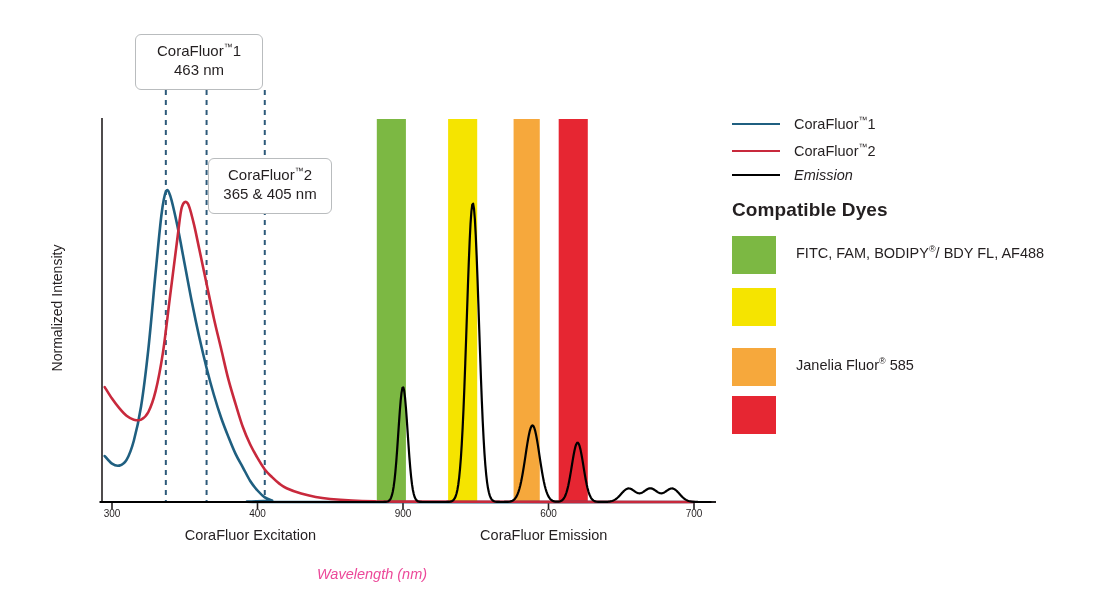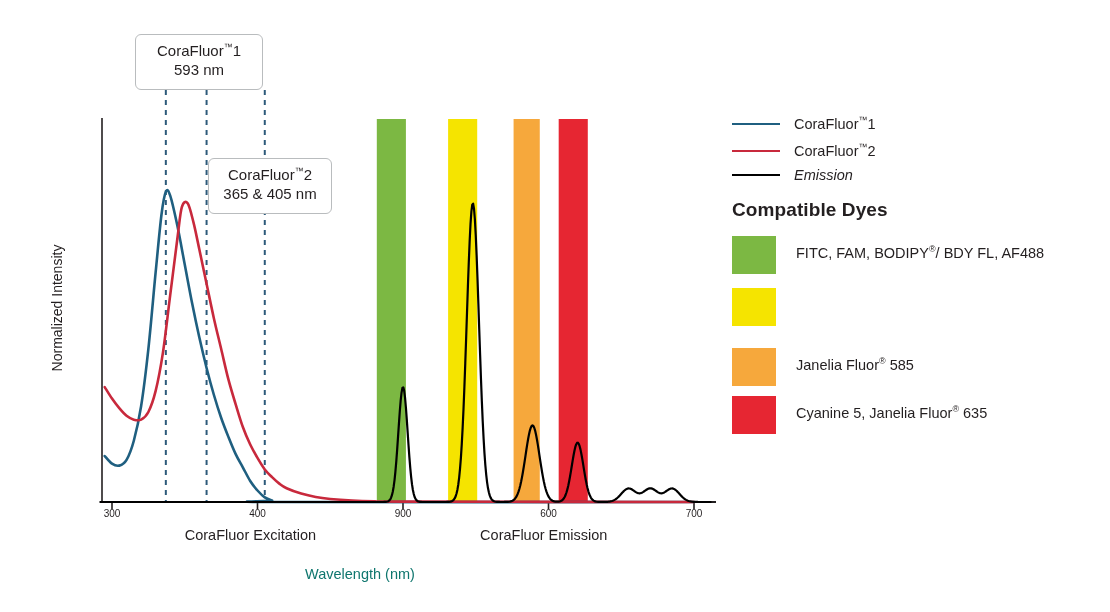--- a/index.html
+++ b/index.html
@@ -81,26 +81,27 @@
   }
   .axis-sublabel {
     position: absolute;
     font-size: 14.5px;
     color: #231f20;
     text-align: center;
     white-space: nowrap;
   }
   #xaxis-title {
     position: absolute;
-    left: 0;
+    left: 12px;
     top: 566px;
     width: 720px;
     text-align: center;
     font-size: 14.5px;
-    color: #0f766e;
+    color: #ec4899;
+    font-style: italic;
   }
   #yaxis-title {
     position: absolute;
     left: -28px;
     top: 300px;
     width: 170px;
     text-align: center;
     font-size: 14px;
     color: #231f20;
     transform: rotate(-90deg);
@@ -209,21 +210,21 @@
       </g>
       <g id="curves-group">
           <path d="M 104.72 456.04 C 105.94 457.32, 109.58 462.10, 112.00 463.70 C 114.42 465.30, 116.85 466.25, 119.28 465.62 C 121.70 464.98, 124.13 464.02, 126.55 459.87 C 128.97 455.72, 131.40 449.66, 133.82 440.72 C 136.25 431.78, 138.67 421.57, 141.10 406.25 C 143.53 390.93, 145.95 371.14, 148.38 348.80 C 150.80 326.46, 153.47 294.54, 155.65 272.20 C 157.83 249.86, 159.77 228.16, 161.47 214.75 C 163.17 201.34, 164.38 194.96, 165.84 191.77 C 167.29 188.58, 168.26 189.85, 170.20 195.60 C 172.14 201.34, 175.05 214.75, 177.48 226.24 C 179.90 237.73, 182.32 251.77, 184.75 264.54 C 187.18 277.31, 189.60 290.71, 192.03 302.84 C 194.45 314.97, 196.88 326.46, 199.30 337.31 C 201.73 348.16, 204.15 358.38, 206.57 367.95 C 209.00 377.53, 211.43 386.46, 213.85 394.76 C 216.28 403.06, 218.70 410.72, 221.13 417.74 C 223.55 424.76, 225.97 430.83, 228.40 436.89 C 230.83 442.95, 233.25 449.02, 235.68 454.13 C 238.10 459.23, 240.53 463.06, 242.95 467.53 C 245.38 472.00, 247.80 477.11, 250.22 480.94 C 252.65 484.76, 255.07 487.77, 257.50 490.51 C 259.93 493.25, 262.35 495.74, 264.77 497.40 C 267.20 499.06, 269.63 499.70, 272.05 500.47 C 274.48 501.23, 209.00 501.74, 279.33 502.00 C 349.65 502.26, 624.89 502.00, 694.00 502.00" fill="none" stroke="#1f5f80" stroke-width="2.6" stroke-linecap="round" stroke-linejoin="round"></path>
           <path d="M 104.72 387.10 C 105.94 389.01, 109.58 395.08, 112.00 398.59 C 114.42 402.10, 116.85 405.29, 119.28 408.17 C 121.70 411.04, 124.13 413.91, 126.55 415.82 C 128.97 417.74, 131.40 419.02, 133.82 419.65 C 136.25 420.29, 138.67 420.93, 141.10 419.65 C 143.53 418.38, 145.95 416.78, 148.38 412.00 C 150.80 407.21, 153.22 400.82, 155.65 390.93 C 158.08 381.04, 160.50 368.59, 162.93 352.63 C 165.35 336.67, 167.77 314.33, 170.20 295.18 C 172.63 276.03, 175.54 252.41, 177.48 237.73 C 179.42 223.05, 180.14 212.83, 181.84 207.09 C 183.54 201.34, 185.72 200.71, 187.66 203.26 C 189.60 205.81, 191.54 214.75, 193.48 222.41 C 195.42 230.07, 197.12 239.01, 199.30 249.22 C 201.48 259.43, 204.15 272.20, 206.57 283.69 C 209.00 295.18, 211.43 307.31, 213.85 318.16 C 216.28 329.01, 218.70 338.59, 221.13 348.80 C 223.55 359.01, 225.97 370.18, 228.40 379.44 C 230.83 388.70, 233.25 396.36, 235.68 404.33 C 238.10 412.31, 240.53 420.61, 242.95 427.31 C 245.38 434.02, 247.80 439.44, 250.22 444.55 C 252.65 449.66, 255.07 453.81, 257.50 457.95 C 259.93 462.10, 262.35 466.25, 264.77 469.44 C 267.20 472.64, 269.63 474.74, 272.05 477.11 C 274.48 479.47, 276.90 481.76, 279.33 483.62 C 281.75 485.47, 282.96 486.55, 286.60 488.21 C 290.24 489.87, 296.30 492.11, 301.15 493.57 C 306.00 495.04, 310.85 496.13, 315.70 497.02 C 320.55 497.91, 324.19 498.36, 330.25 498.94 C 336.31 499.51, 344.80 500.09, 352.08 500.47 C 359.35 500.85, 365.41 501.04, 373.90 501.23 C 382.39 501.43, 349.65 501.49, 403.00 501.62 C 456.35 501.74, 645.50 501.94, 694.00 502.00" fill="none" stroke="#c8293c" stroke-width="2.6" stroke-linecap="round" stroke-linejoin="round"></path>
           <path d="M 100.36 502.00 L 101.23 502.00 L 102.11 502.00 L 102.98 502.00 L 103.85 502.00 L 104.73 502.00 L 105.60 502.00 L 106.47 502.00 L 107.34 502.00 L 108.22 502.00 L 109.09 502.00 L 109.96 502.00 L 110.84 502.00 L 111.71 502.00 L 112.58 502.00 L 113.46 502.00 L 114.33 502.00 L 115.20 502.00 L 116.07 502.00 L 116.95 502.00 L 117.82 502.00 L 118.69 502.00 L 119.57 502.00 L 120.44 502.00 L 121.31 502.00 L 122.19 502.00 L 123.06 502.00 L 123.93 502.00 L 124.80 502.00 L 125.68 502.00 L 126.55 502.00 L 127.42 502.00 L 128.30 502.00 L 129.17 502.00 L 130.04 502.00 L 130.92 502.00 L 131.79 502.00 L 132.66 502.00 L 133.53 502.00 L 134.41 502.00 L 135.28 502.00 L 136.15 502.00 L 137.03 502.00 L 137.90 502.00 L 138.77 502.00 L 139.65 502.00 L 140.52 502.00 L 141.39 502.00 L 142.26 502.00 L 143.14 502.00 L 144.01 502.00 L 144.88 502.00 L 145.76 502.00 L 146.63 502.00 L 147.50 502.00 L 148.38 502.00 L 149.25 502.00 L 150.12 502.00 L 150.99 502.00 L 151.87 502.00 L 152.74 502.00 L 153.61 502.00 L 154.49 502.00 L 155.36 502.00 L 156.23 502.00 L 157.11 502.00 L 157.98 502.00 L 158.85 502.00 L 159.72 502.00 L 160.60 502.00 L 161.47 502.00 L 162.34 502.00 L 163.22 502.00 L 164.09 502.00 L 164.96 502.00 L 165.84 502.00 L 166.71 502.00 L 167.58 502.00 L 168.45 502.00 L 169.33 502.00 L 170.20 502.00 L 171.07 502.00 L 171.95 502.00 L 172.82 502.00 L 173.69 502.00 L 174.57 502.00 L 175.44 502.00 L 176.31 502.00 L 177.18 502.00 L 178.06 502.00 L 178.93 502.00 L 179.80 502.00 L 180.68 502.00 L 181.55 502.00 L 182.42 502.00 L 183.30 502.00 L 184.17 502.00 L 185.04 502.00 L 185.91 502.00 L 186.79 502.00 L 187.66 502.00 L 188.53 502.00 L 189.41 502.00 L 190.28 502.00 L 191.15 502.00 L 192.03 502.00 L 192.90 502.00 L 193.77 502.00 L 194.64 502.00 L 195.52 502.00 L 196.39 502.00 L 197.26 502.00 L 198.14 502.00 L 199.01 502.00 L 199.88 502.00 L 200.76 502.00 L 201.63 502.00 L 202.50 502.00 L 203.37 502.00 L 204.25 502.00 L 205.12 502.00 L 205.99 502.00 L 206.87 502.00 L 207.74 502.00 L 208.61 502.00 L 209.49 502.00 L 210.36 502.00 L 211.23 502.00 L 212.10 502.00 L 212.98 502.00 L 213.85 502.00 L 214.72 502.00 L 215.60 502.00 L 216.47 502.00 L 217.34 502.00 L 218.22 502.00 L 219.09 502.00 L 219.96 502.00 L 220.83 502.00 L 221.71 502.00 L 222.58 502.00 L 223.45 502.00 L 224.33 502.00 L 225.20 502.00 L 226.07 502.00 L 226.95 502.00 L 227.82 502.00 L 228.69 502.00 L 229.56 502.00 L 230.44 502.00 L 231.31 502.00 L 232.18 502.00 L 233.06 502.00 L 233.93 502.00 L 234.80 502.00 L 235.68 502.00 L 236.55 502.00 L 237.42 502.00 L 238.29 502.00 L 239.17 502.00 L 240.04 502.00 L 240.91 502.00 L 241.79 502.00 L 242.66 502.00 L 243.53 502.00 L 244.41 502.00 L 245.28 502.00 L 246.15 502.00 L 247.02 502.00 L 247.90 502.00 L 248.77 502.00 L 249.64 502.00 L 250.52 502.00 L 251.39 502.00 L 252.26 502.00 L 253.14 502.00 L 254.01 502.00 L 254.88 502.00 L 255.75 502.00 L 256.63 502.00 L 257.50 502.00 L 258.37 502.00 L 259.25 502.00 L 260.12 502.00 L 260.99 502.00 L 261.87 502.00 L 262.74 502.00 L 263.61 502.00 L 264.48 502.00 L 265.36 502.00 L 266.23 502.00 L 267.10 502.00 L 267.98 502.00 L 268.85 502.00 L 269.72 502.00 L 270.60 502.00 L 271.47 502.00 L 272.34 502.00 L 273.21 502.00 L 274.09 502.00 L 274.96 502.00 L 275.83 502.00 L 276.71 502.00 L 277.58 502.00 L 278.45 502.00 L 279.33 502.00 L 280.20 502.00 L 281.07 502.00 L 281.94 502.00 L 282.82 502.00 L 283.69 502.00 L 284.56 502.00 L 285.44 502.00 L 286.31 502.00 L 287.18 502.00 L 288.06 502.00 L 288.93 502.00 L 289.80 502.00 L 290.67 502.00 L 291.55 502.00 L 292.42 502.00 L 293.29 502.00 L 294.17 502.00 L 295.04 502.00 L 295.91 502.00 L 296.79 502.00 L 297.66 502.00 L 298.53 502.00 L 299.40 502.00 L 300.28 502.00 L 301.15 502.00 L 302.02 502.00 L 302.90 502.00 L 303.77 502.00 L 304.64 502.00 L 305.52 502.00 L 306.39 502.00 L 307.26 502.00 L 308.13 502.00 L 309.01 502.00 L 309.88 502.00 L 310.75 502.00 L 311.63 502.00 L 312.50 502.00 L 313.37 502.00 L 314.25 502.00 L 315.12 502.00 L 315.99 502.00 L 316.86 502.00 L 317.74 502.00 L 318.61 502.00 L 319.48 502.00 L 320.36 502.00 L 321.23 502.00 L 322.10 502.00 L 322.98 502.00 L 323.85 502.00 L 324.72 502.00 L 325.59 502.00 L 326.47 502.00 L 327.34 502.00 L 328.21 502.00 L 329.09 502.00 L 329.96 502.00 L 330.83 502.00 L 331.71 502.00 L 332.58 502.00 L 333.45 502.00 L 334.32 502.00 L 335.20 502.00 L 336.07 502.00 L 336.94 502.00 L 337.82 502.00 L 338.69 502.00 L 339.56 502.00 L 340.44 502.00 L 341.31 502.00 L 342.18 502.00 L 343.05 502.00 L 343.93 502.00 L 344.80 502.00 L 345.67 502.00 L 346.55 502.00 L 347.42 502.00 L 348.29 502.00 L 349.17 502.00 L 350.04 502.00 L 350.91 502.00 L 351.78 502.00 L 352.66 502.00 L 353.53 502.00 L 354.40 502.00 L 355.28 502.00 L 356.15 502.00 L 357.02 502.00 L 357.90 502.00 L 358.77 502.00 L 359.64 502.00 L 360.51 502.00 L 361.39 502.00 L 362.26 502.00 L 363.13 502.00 L 364.01 502.00 L 364.88 502.00 L 365.75 502.00 L 366.63 502.00 L 367.50 502.00 L 368.37 502.00 L 369.24 502.00 L 370.12 502.00 L 370.99 502.00 L 371.86 502.00 L 372.74 502.00 L 373.61 502.00 L 374.48 502.00 L 375.36 502.00 L 376.23 502.00 L 377.10 502.00 L 377.97 502.00 L 378.85 502.00 L 379.72 502.00 L 380.59 502.00 L 381.47 502.00 L 382.34 501.99 L 383.21 501.99 L 384.09 501.97 L 384.96 501.94 L 385.83 501.87 L 386.70 501.75 L 387.58 501.52 L 388.45 501.13 L 389.32 500.46 L 390.20 499.38 L 391.07 497.69 L 391.94 495.15 L 392.82 491.50 L 393.69 486.45 L 394.56 479.77 L 395.43 471.32 L 396.31 461.11 L 397.18 449.39 L 398.05 436.66 L 398.93 423.65 L 399.80 411.28 L 400.67 400.60 L 401.55 392.58 L 402.42 387.99 L 403.29 387.32 L 404.16 390.64 L 405.04 397.59 L 405.91 407.49 L 406.78 419.40 L 407.66 432.31 L 408.53 445.23 L 409.40 457.35 L 410.28 468.10 L 411.15 477.15 L 412.02 484.41 L 412.89 489.98 L 413.77 494.07 L 414.64 496.95 L 415.51 498.90 L 416.39 500.16 L 417.26 500.94 L 418.13 501.42 L 419.01 501.69 L 419.88 501.84 L 420.75 501.92 L 421.62 501.96 L 422.50 501.98 L 423.37 501.99 L 424.24 502.00 L 425.12 502.00 L 425.99 502.00 L 426.86 502.00 L 427.74 502.00 L 428.61 502.00 L 429.48 502.00 L 430.35 502.00 L 431.23 502.00 L 432.10 502.00 L 432.97 502.00 L 433.85 502.00 L 434.72 502.00 L 435.59 502.00 L 436.47 502.00 L 437.34 502.00 L 438.21 502.00 L 439.08 502.00 L 439.96 502.00 L 440.83 502.00 L 441.70 502.00 L 442.58 502.00 L 443.45 502.00 L 444.32 501.99 L 445.20 501.99 L 446.07 501.98 L 446.94 501.96 L 447.81 501.93 L 448.69 501.88 L 449.56 501.79 L 450.43 501.64 L 451.31 501.40 L 452.18 501.02 L 453.05 500.42 L 453.93 499.52 L 454.80 498.18 L 455.67 496.23 L 456.54 493.47 L 457.42 489.64 L 458.29 484.45 L 459.16 477.59 L 460.04 468.73 L 460.91 457.58 L 461.78 443.89 L 462.66 427.51 L 463.53 408.44 L 464.40 386.87 L 465.27 363.19 L 466.15 338.01 L 467.02 312.18 L 467.89 286.73 L 468.77 262.79 L 469.64 241.56 L 470.51 224.17 L 471.39 211.61 L 472.26 204.61 L 473.13 203.60 L 474.00 208.63 L 474.88 219.40 L 475.75 235.28 L 476.62 255.35 L 477.50 278.52 L 478.37 303.60 L 479.24 329.43 L 480.12 354.92 L 480.99 379.18 L 481.86 401.52 L 482.73 421.45 L 483.61 438.73 L 484.48 453.31 L 485.35 465.28 L 486.23 474.87 L 487.10 482.36 L 487.97 488.07 L 488.85 492.32 L 489.72 495.41 L 490.59 497.60 L 491.46 499.13 L 492.34 500.16 L 493.21 500.85 L 494.08 501.29 L 494.96 501.57 L 495.83 501.75 L 496.70 501.85 L 497.58 501.92 L 498.45 501.95 L 499.32 501.97 L 500.19 501.98 L 501.07 501.99 L 501.94 501.99 L 502.81 501.99 L 503.69 501.98 L 504.56 501.97 L 505.43 501.96 L 506.31 501.93 L 507.18 501.89 L 508.05 501.83 L 508.92 501.74 L 509.80 501.61 L 510.67 501.42 L 511.54 501.15 L 512.42 500.77 L 513.29 500.25 L 514.16 499.56 L 515.04 498.63 L 515.91 497.44 L 516.78 495.91 L 517.65 493.99 L 518.53 491.63 L 519.40 488.79 L 520.27 485.43 L 521.15 481.54 L 522.02 477.13 L 522.89 472.24 L 523.77 466.93 L 524.64 461.32 L 525.51 455.54 L 526.38 449.76 L 527.26 444.18 L 528.13 438.99 L 529.00 434.40 L 529.88 430.60 L 530.75 427.76 L 531.62 426.00 L 532.50 425.40 L 533.37 426.00 L 534.24 427.76 L 535.11 430.60 L 535.99 434.40 L 536.86 438.99 L 537.73 444.18 L 538.61 449.76 L 539.48 455.54 L 540.35 461.32 L 541.23 466.93 L 542.10 472.24 L 542.97 477.13 L 543.84 481.54 L 544.72 485.43 L 545.59 488.79 L 546.46 491.63 L 547.34 493.99 L 548.21 495.91 L 549.08 497.44 L 549.96 498.63 L 550.83 499.56 L 551.70 500.25 L 552.57 500.77 L 553.45 501.14 L 554.32 501.40 L 555.19 501.57 L 556.07 501.68 L 556.94 501.72 L 557.81 501.71 L 558.69 501.63 L 559.56 501.47 L 560.43 501.21 L 561.30 500.81 L 562.18 500.22 L 563.05 499.39 L 563.92 498.24 L 564.80 496.72 L 565.67 494.74 L 566.54 492.24 L 567.42 489.16 L 568.29 485.49 L 569.16 481.25 L 570.03 476.50 L 570.91 471.36 L 571.78 465.99 L 572.65 460.63 L 573.53 455.53 L 574.40 450.97 L 575.27 447.20 L 576.15 444.46 L 577.02 442.93 L 577.89 442.71 L 578.76 443.81 L 579.64 446.16 L 580.51 449.61 L 581.38 453.94 L 582.26 458.89 L 583.13 464.19 L 584.00 469.58 L 584.88 474.82 L 585.75 479.72 L 586.62 484.14 L 587.49 488.00 L 588.37 491.28 L 589.24 493.97 L 590.11 496.11 L 590.99 497.78 L 591.86 499.05 L 592.73 499.98 L 593.61 500.65 L 594.48 501.11 L 595.35 501.43 L 596.22 501.64 L 597.10 501.78 L 597.97 501.87 L 598.84 501.92 L 599.72 501.95 L 600.59 501.97 L 601.46 501.97 L 602.34 501.97 L 603.21 501.96 L 604.08 501.95 L 604.95 501.93 L 605.83 501.90 L 606.70 501.85 L 607.57 501.79 L 608.45 501.70 L 609.32 501.59 L 610.19 501.44 L 611.07 501.25 L 611.94 501.00 L 612.81 500.70 L 613.68 500.33 L 614.56 499.88 L 615.43 499.35 L 616.30 498.73 L 617.18 498.03 L 618.05 497.25 L 618.92 496.39 L 619.80 495.47 L 620.67 494.52 L 621.54 493.54 L 622.41 492.57 L 623.29 491.64 L 624.16 490.78 L 625.03 490.02 L 625.91 489.39 L 626.78 488.91 L 627.65 488.59 L 628.53 488.45 L 629.40 488.48 L 630.27 488.68 L 631.14 489.03 L 632.02 489.49 L 632.89 490.05 L 633.76 490.66 L 634.64 491.28 L 635.51 491.87 L 636.38 492.40 L 637.26 492.82 L 638.13 493.12 L 639.00 493.28 L 639.87 493.28 L 640.75 493.12 L 641.62 492.82 L 642.49 492.39 L 643.37 491.87 L 644.24 491.27 L 645.11 490.65 L 645.99 490.03 L 646.86 489.46 L 647.73 488.98 L 648.60 488.61 L 649.48 488.38 L 650.35 488.30 L 651.22 488.38 L 652.10 488.61 L 652.97 488.98 L 653.84 489.46 L 654.72 490.03 L 655.59 490.65 L 656.46 491.27 L 657.33 491.87 L 658.21 492.39 L 659.08 492.82 L 659.95 493.12 L 660.83 493.28 L 661.70 493.28 L 662.57 493.12 L 663.45 492.82 L 664.32 492.40 L 665.19 491.87 L 666.06 491.28 L 666.94 490.66 L 667.81 490.05 L 668.68 489.49 L 669.56 489.03 L 670.43 488.68 L 671.30 488.48 L 672.18 488.45 L 673.05 488.59 L 673.92 488.91 L 674.79 489.39 L 675.67 490.02 L 676.54 490.78 L 677.41 491.64 L 678.29 492.57 L 679.16 493.54 L 680.03 494.52 L 680.91 495.47 L 681.78 496.39 L 682.65 497.25 L 683.52 498.03 L 684.40 498.73 L 685.27 499.35 L 686.14 499.88 L 687.02 500.33 L 687.89 500.70 L 688.76 501.00 L 689.64 501.25 L 690.51 501.44 L 691.38 501.59 L 692.25 501.70 L 693.13 501.79 L 694.00 501.85 L 694.87 501.90 L 695.75 501.93 L 696.62 501.95 L 697.49 501.97 L 698.37 501.98 L 699.24 501.99 L 700.11 501.99 L 700.98 501.99 L 701.86 502.00 L 702.73 502.00 L 703.60 502.00 L 704.48 502.00 L 705.35 502.00 L 706.22 502.00 L 707.10 502.00 L 707.97 502.00 L 708.84 502.00 L 709.71 502.00 L 710.59 502.00" fill="none" stroke="#000000" stroke-width="2.2" stroke-linejoin="round" stroke-linecap="round"></path>
         </g>
     </svg>
 
     <div class="callout" id="callout-cf1">
       <span class="ln"><span>CoraFluor</span><sup>™</sup><span>1</span></span>
-      <span class="ln">593 nm</span>
+      <span class="ln">463 nm</span>
     </div>
 
     <div class="callout" id="callout-cf2">
       <span class="ln"><span>CoraFluor</span><sup>™</sup><span>2</span></span>
       <span class="ln">365 &amp; 405 nm</span>
     </div>
 
     <div id="tick-labels">
         <div class="axis-tick-label" style="left: 82px; top: 508px;">300</div>
         <div class="axis-tick-label" style="left: 227.5px; top: 508px;">400</div>
@@ -265,18 +266,17 @@
         </div>
         <div class="dye-row" style="top: 288px;">
           <span class="dye-swatch" style="background: rgb(245, 228, 0);"></span>
         </div>
         <div class="dye-row" style="top: 348px;">
           <span class="dye-swatch" style="background: rgb(246, 168, 60);"></span>
           <span class="dye-label"><span>Janelia Fluor<sup>®</sup> 585</span></span>
         </div>
         <div class="dye-row" style="top: 396px;">
           <span class="dye-swatch" style="background: rgb(230, 38, 50);"></span>
-          <span class="dye-label"><span>Cyanine 5, Janelia Fluor<sup>®</sup> 635</span></span>
         </div>
       </div>
   </div>
 
 </div>
 
 </body></html>

